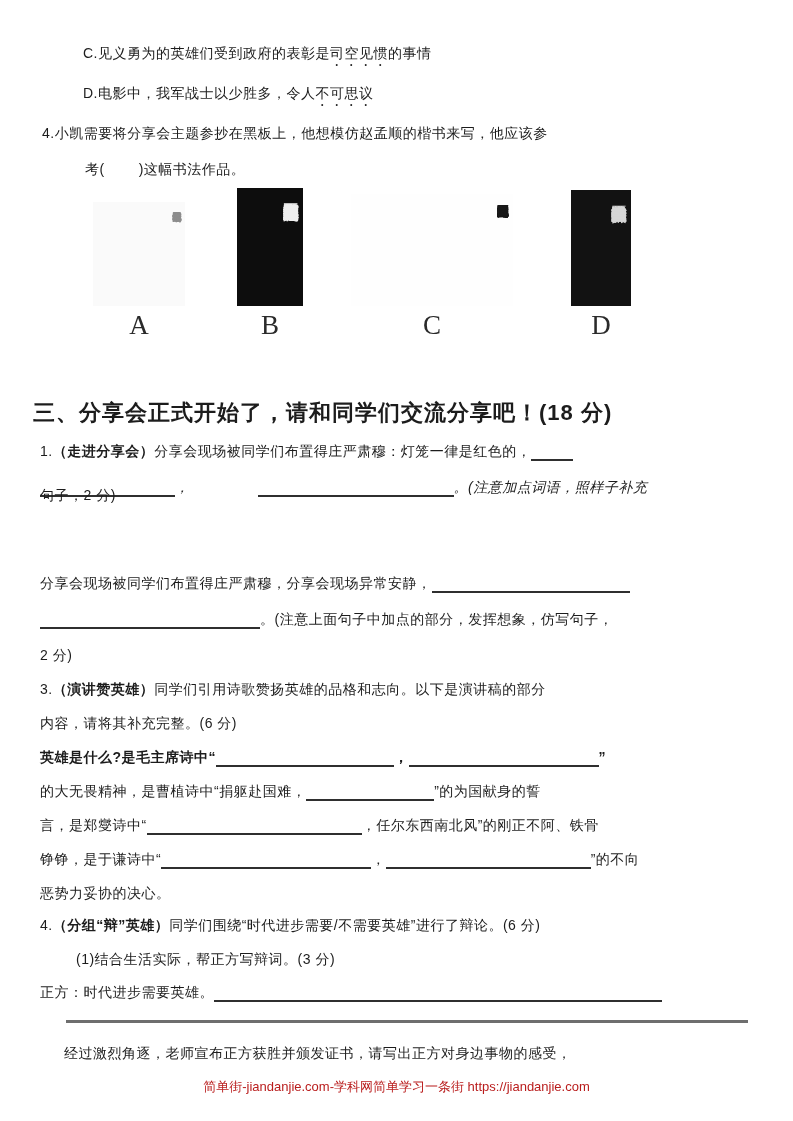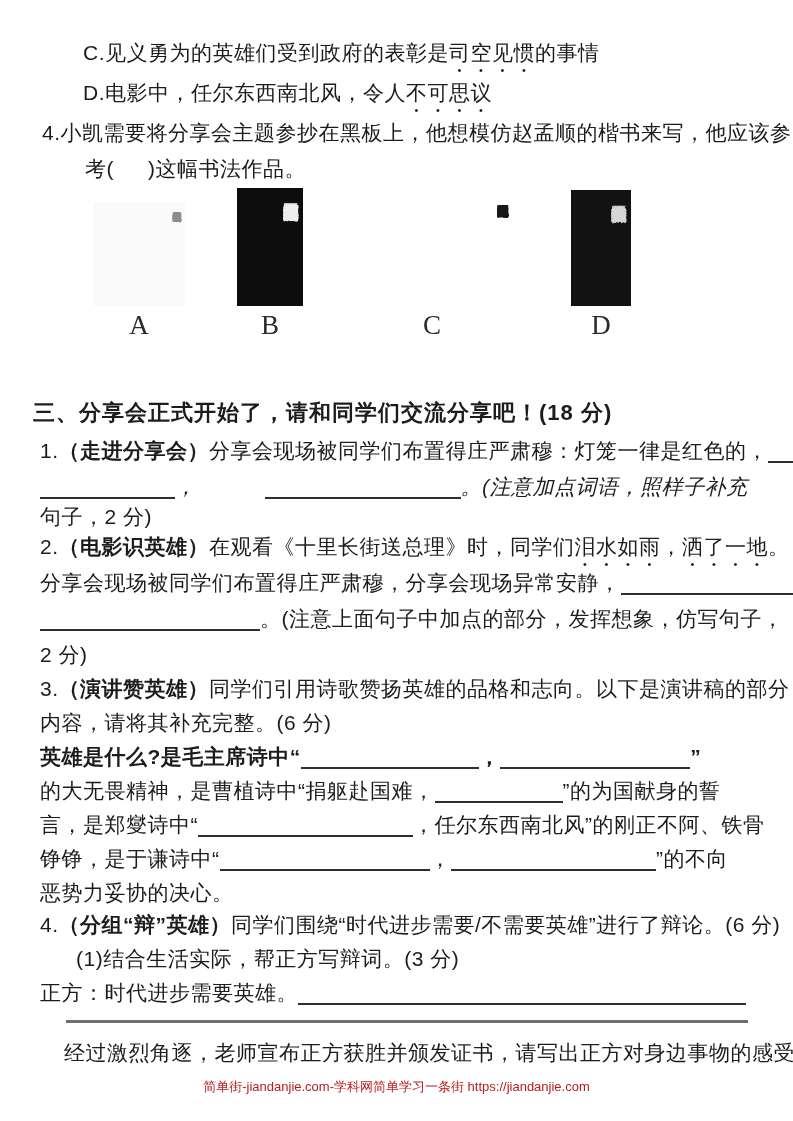--- a/index.html
+++ b/index.html
@@ -7,21 +7,21 @@
     position:relative;
     width:793px;height:1121px;
     background:#ffffff;
     font-family:"Liberation Sans", sans-serif;
     color:#1c1c1c;
     overflow:hidden;
     margin:0 auto;
   }
   .line{
     position:absolute;
-    font-size:21px;
+    font-size:14px;
     line-height:34px;
     height:34px;
     white-space:nowrap;
     letter-spacing:0.5px;
   }
   .b{font-weight:bold;}
   .em-dots{
     -webkit-text-emphasis:filled dot #1c1c1c;
     -webkit-text-emphasis-position:under right;
     text-emphasis:filled dot #1c1c1c;
@@ -103,21 +103,21 @@
 </head>
 <body>
 
 <div class="page">
 
   <div class="line" style="top:36px;left:83px;">
     <span>C.</span><span>见义勇为的英雄们受到政府的表彰是</span><span class="em-dots">司空见惯</span><span>的事情</span>
   </div>
 
   <div class="line" style="top:76px;left:83px;">
-    <span>D.</span><span>电影中，任尔东西南北风，令人</span><span class="em-dots">不可思议</span><span></span>
+    <span>D.</span><span>电影中，我军战士以少胜多，令人</span><span class="em-dots">不可思议</span><span></span>
   </div>
 
   <div class="line" style="top:116px;left:42px;">
     <span>4.</span><span>小凯需要将分享会主题参抄在黑板上，他想模仿赵孟顺的楷书来写，他应该参</span>
   </div>
   <div class="line" style="top:152px;left:85px;">
     <span>考(</span><span class="gap" style="width:34px;"></span><span>)这幅书法作品。</span>
   </div>
 
   <div class="art-row">
@@ -141,25 +141,22 @@
 
 
   <div class="line sec-title" style="top:396px;left:33px;">三、分享会正式开始了，请和同学们交流分享吧！(18 分)</div>
 
   <div class="line" style="top:434px;left:40px;">
     <span>1.</span><span class="b">（走进分享会）</span><span>分享会现场被同学们布置得庄严肃穆：灯笼一律是红色的，</span><span class="blank" style="width:42px;"></span>
   </div>
   <div class="line" style="top:470px;left:40px;font-style:italic;">
     <span class="blank" style="width:135px;"></span><span>，</span><span class="gap" style="width:68px;"></span><span class="blank" style="width:196px;"></span><span>。(注意加点词语，照样子补充</span>
   </div>
-  <div class="line" style="top:500px;left:40px;text-align:right;">句子，2 分)</div>
+  <div class="line" style="top:478px;left:40px;text-align:right;">句子，2 分)</div>
 
-  <div class="line" style="top:530px;left:40px;">
-    <span>2.</span><span class="b">（电影识英雄）</span><span>在观看《十里长街送总理》时，同学们</span><span class="em-dots">泪水如雨</span><span>，</span><span class="em-dots">洒了一地</span><span>。</span>
-  </div>
   <div class="line" style="top:566px;left:40px;">
     <span>分享会现场被同学们布置得庄严肃穆，分享会现场异常安静，</span><span class="blank" style="width:198px;"></span>
   </div>
   <div class="line" style="top:602px;left:40px;">
     <span class="blank" style="width:220px;"></span><span>。(注意上面句子中加点的部分，发挥想象，仿写句子，</span>
   </div>
   <div class="line" style="top:638px;left:40px;">2 分)</div>
 
   <div class="line" style="top:672px;left:40px;">
     <span>3.</span><span class="b">（演讲赞英雄）</span><span>同学们引用诗歌赞扬英雄的品格和志向。以下是演讲稿的部分</span>

